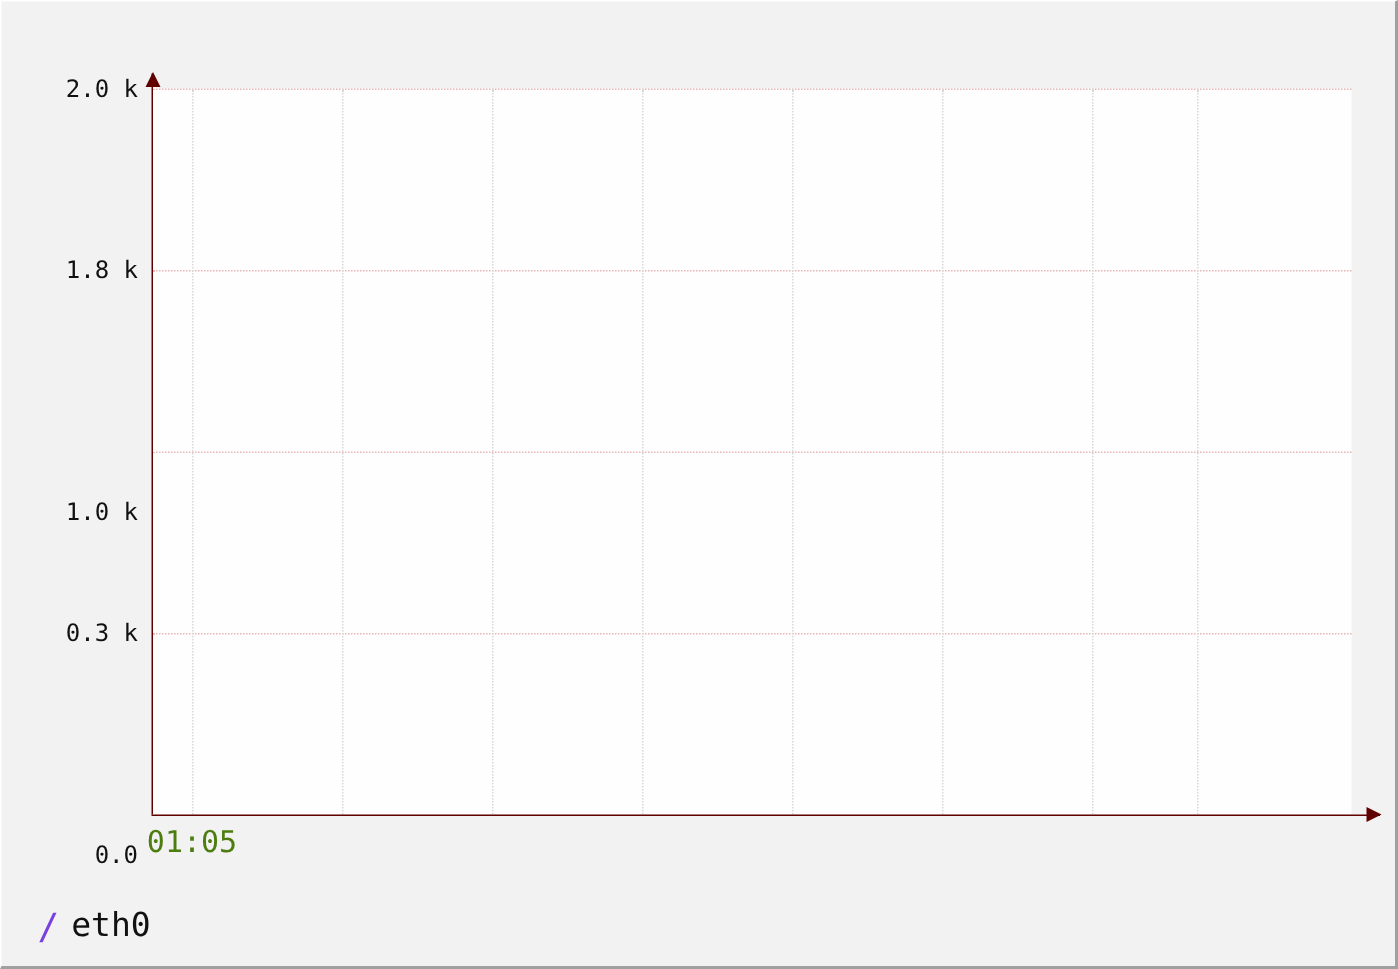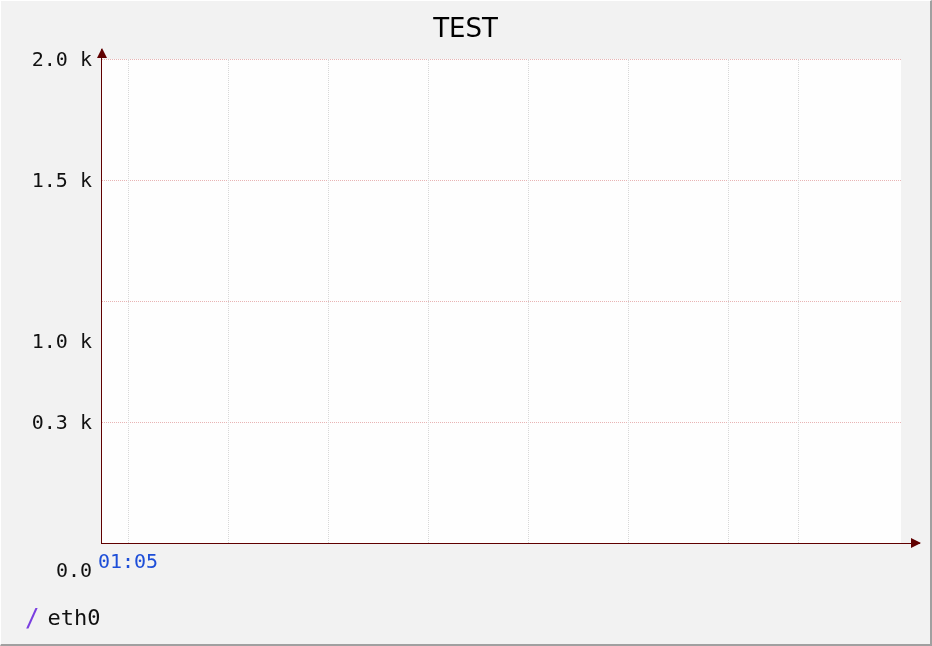--- a/index.html
+++ b/index.html
@@ -87,29 +87,29 @@
     width: 0; height: 0;
     border-bottom: 10px solid #600000;
     border-left: 5px solid transparent;
     border-right: 5px solid transparent;
   }
   .ylabel {
     position: absolute;
     right: 838px; 
     width: 90px;
     text-align: right;
-    font-size: 20px;
+    font-size: 16px;
     color: #111;
     transform: translateY(-50%);
   }
   .xlabel {
     position: absolute;
     top: 548px;
     font-size: 20px;
-    color: #1d4ed8;
+    color: #4d7c0f;
     transform: translateX(-50%);
     text-align: center;
   }
   .legend {
     position: absolute;
     left: 24px;
     bottom: 14px;
     font-size: 22px;
     color: #111;
     display: flex;
@@ -120,21 +120,20 @@
     font-family: monospace;
     font-size: 24px;
     line-height: 1;
   }
 </style>
 </head>
 <body>
 
 <div class="panel">
 
-  <div class="title">TEST</div>
 
   <div class="plot-area">
 
     <div id="hgrids">
         <div class="hgrid" style="top: 363px;"></div>
         <div class="hgrid" style="top: 242px;"></div>
         <div class="hgrid" style="top: 121px;"></div>
         <div class="hgrid" style="top: 0px;"></div>
       </div>
 
@@ -150,21 +149,21 @@
       </div>
   </div>
 
   <div class="y-axis"></div>
   <div class="x-axis"></div>
 
   <div id="ylabels">
       <div class="ylabel" style="top: 569px;">0.0</div>
       <div class="ylabel" style="top: 421px;">0.3 k</div>
       <div class="ylabel" style="top: 300px; margin-top: 40px;">1.0 k</div>
-      <div class="ylabel" style="top: 179px;">1.5 k</div>
+      <div class="ylabel" style="top: 179px;">1.8 k</div>
       <div class="ylabel" style="top: 58px;">2.0 k</div>
     </div>
   <div id="xlabels">
       <div class="xlabel" style="left: 127px;">01:05</div>
     </div>
 
   <div class="legend">
     <span class="legend-swatch" style="color: rgb(122, 63, 224);">/</span>
     <span>eth0</span>
   </div>

